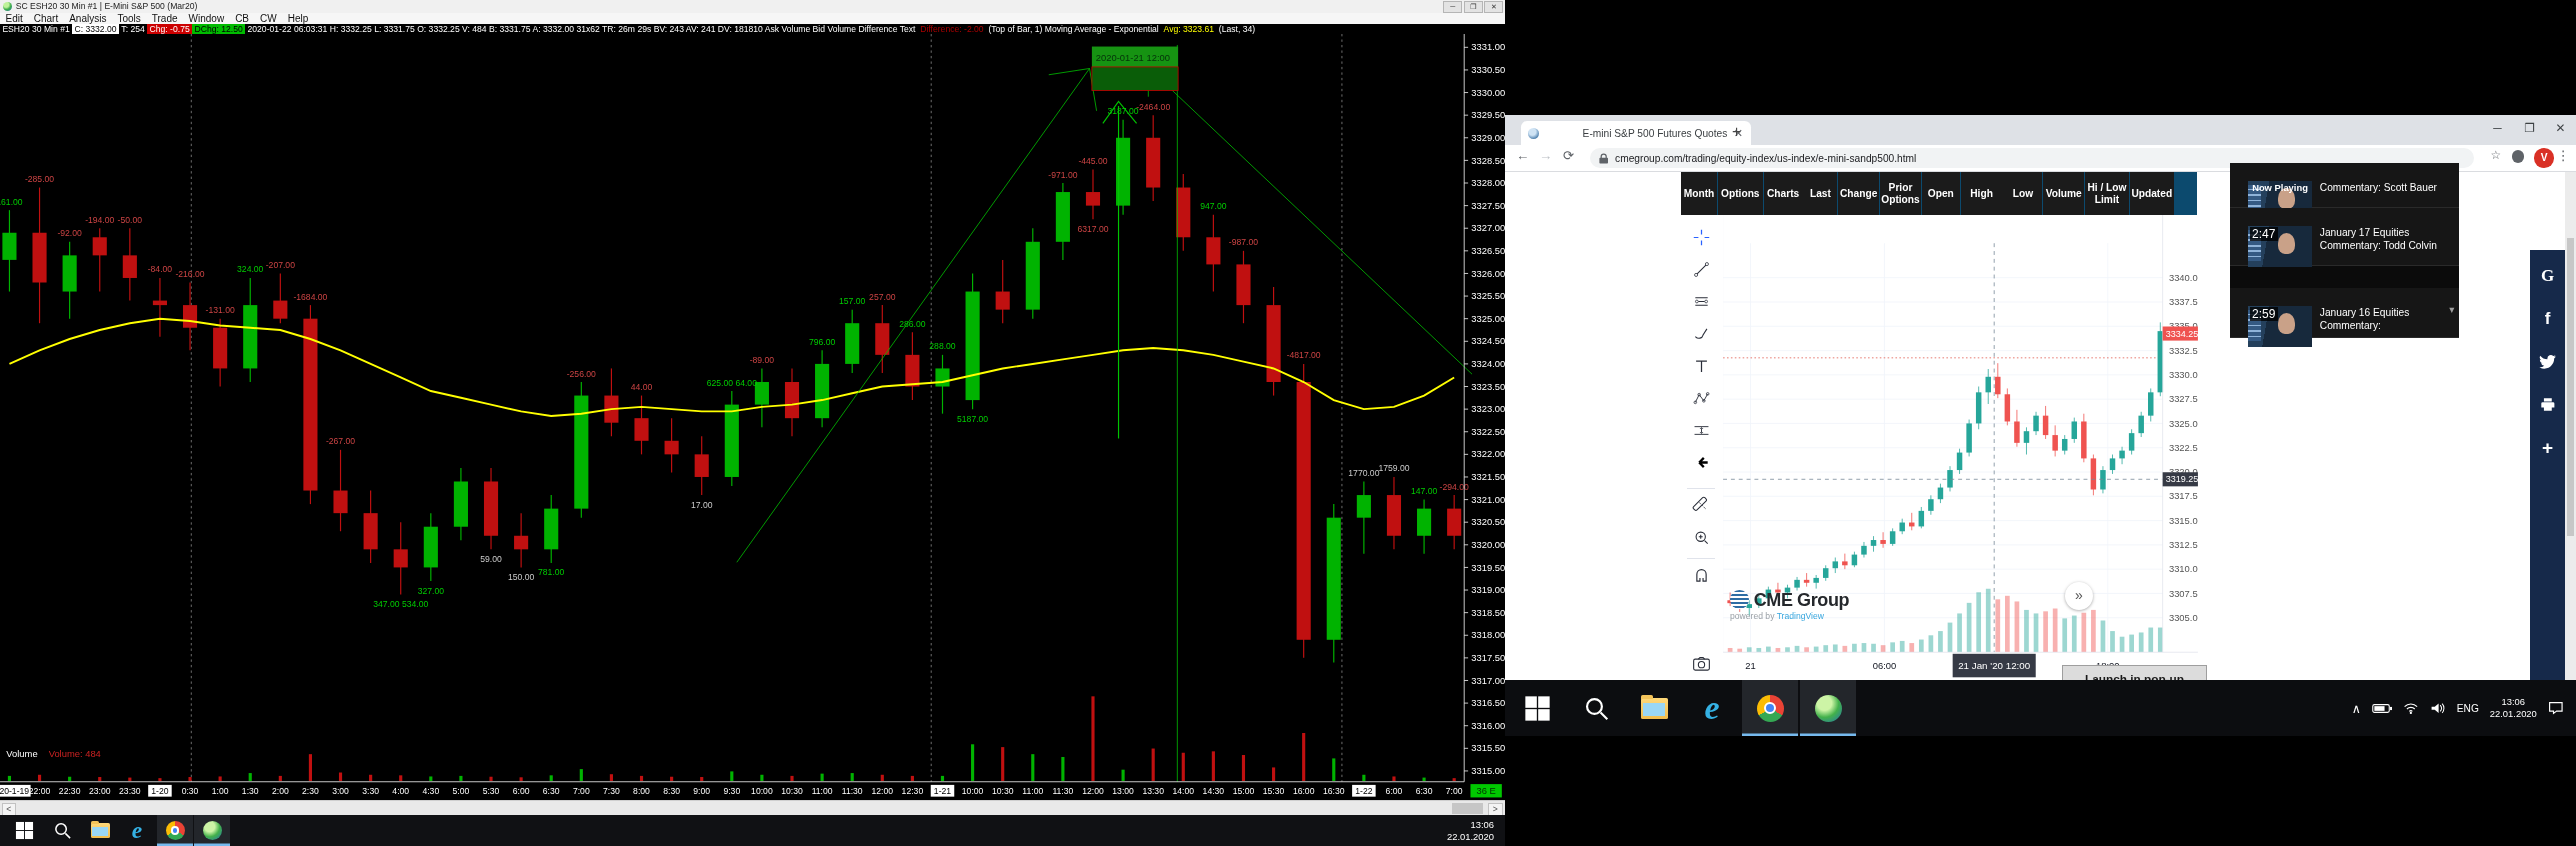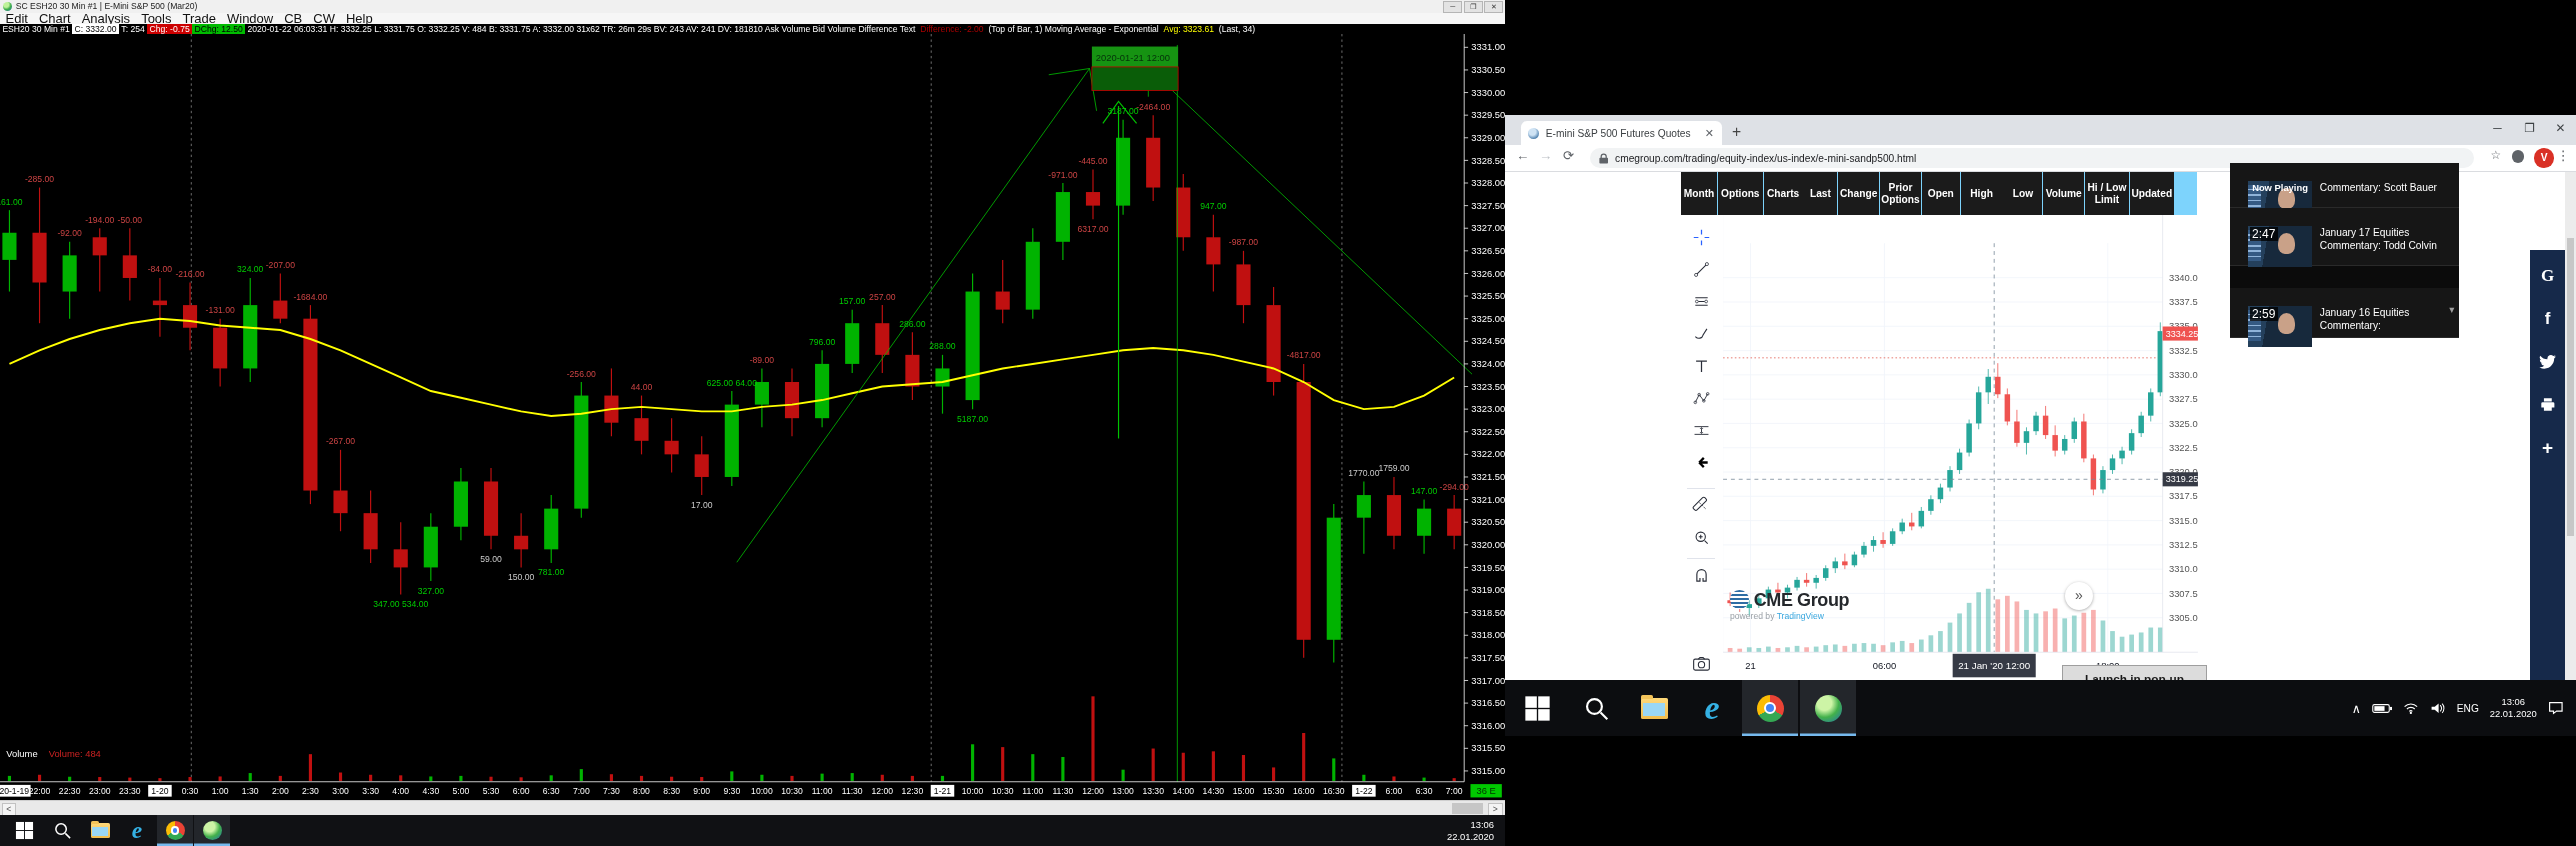--- a/index.html
+++ b/index.html
@@ -8,21 +8,21 @@
   #root{position:relative;width:2576px;height:847px;background:#000;}
 
   
   #left-monitor{left:0;top:0;width:1505px;height:847px;background:#000;}
   .sc-titlebar{left:0;top:0;width:1505px;height:12.5px;background:#f0f0f0;color:#222;font-size:8.6px;line-height:12.5px;}
   .sc-titlebar .t{position:absolute;left:15.7px;top:0;}
   .sc-globe{position:absolute;left:3.1px;top:1.6px;width:9.4px;height:9.4px;border-radius:50%;
     background:radial-gradient(circle at 35% 30%,#bff29b 0 30%,#3fae49 55%,#1c6fae 100%);}
   .winbtns{position:absolute;top:0.8px;right:1.6px;display:flex;gap:1.6px;}
   .winbtn{width:17px;height:10.2px;background:#e3e3e3;border:0.8px solid #b5b5b5;color:#333;font-size:7px;line-height:9.4px;text-align:center;}
-  .sc-menubar{left:0;top:12.5px;width:1505px;height:11px;background:#f6f6f6;color:#111;font-size:13px;line-height:11px;}
+  .sc-menubar{left:0;top:12.5px;width:1505px;height:11px;background:#f6f6f6;color:#111;font-size:10px;line-height:11px;}
   .sc-menubar span{margin:0 5.5px;}
   .sc-status{left:0;top:23.5px;width:1505px;height:11px;background:#000;color:#fff;font-size:8.6px;line-height:11px;white-space:nowrap;}
   .sc-status span{padding:0 2.4px;}
   #sc-chart{left:0;top:34px;width:1505px;height:765px;}
   .sc-hscroll{left:0;top:800px;width:1505px;height:15.7px;background:#e9e9e9;border-top:0.8px solid #cfcfcf;color:#555;font-size:8.6px;}
   .sc-hs-arrow{position:absolute;top:1.6px;width:12.5px;height:11.8px;background:#f4f4f4;border:0.8px solid #c2c2c2;text-align:center;line-height:11px;}
   .sc-hs-thumb{position:absolute;top:1.6px;left:1452px;width:31px;height:11.8px;background:#c6c6c6;}
 
   
   .taskbar{background:#101114;}
@@ -35,35 +35,35 @@
   .chrome-ball:after{content:"";position:absolute;left:27%;top:27%;width:46%;height:46%;background:#4285f4;border:2px solid #fff;border-radius:50%;box-sizing:border-box;}
   .sc-ball{border-radius:50%;background:radial-gradient(circle at 35% 30%,#cdf4a6 0 28%,#43b14b 55%,#1f72b0 100%);}
   .folder-ico{background:linear-gradient(#ffd97a,#f2bd4d);border-radius:1.6px;position:relative;}
   .folder-ico:before{content:"";position:absolute;left:8%;top:28%;width:84%;height:60%;background:#9ad7f5;}
   .folder-ico:after{content:"";position:absolute;left:0;top:-14%;width:45%;height:22%;background:#f4c45a;border-radius:1.6px 1.6px 0 0;}
   .ie-e{color:#35b1e4;font-style:italic;font-weight:bold;font-family:"Liberation Serif",serif;}
 
   
   #right-monitor{left:1505px;top:0;width:1071px;height:847px;background:#000;}
   .tabstrip{left:1505px;top:115px;width:1071px;height:30px;background:#dee1e6;}
-  .tab{position:absolute;left:15.7px;top:6.3px;width:201px;height:23.5px;background:#fff;border-radius:6.3px 6.3px 0 0;display:flex;align-items:center;padding:0 7.8px;box-sizing:border-box;gap:6.3px;}
+  .tab{position:absolute;left:15.7px;top:6.3px;width:230px;height:23.5px;background:#fff;border-radius:6.3px 6.3px 0 0;display:flex;align-items:center;padding:0 7.8px;box-sizing:border-box;gap:6.3px;text-align:right;}
   .tab-title{font-size:10.2px;color:#3c4043;white-space:nowrap;overflow:hidden;flex:1;}
   .tab-fav{width:11px;height:11px;border-radius:50%;background:radial-gradient(circle at 40% 35%,#cfe3f4 0 35%,#5b8ab5 70%,#2c5a86 100%);flex:none;}
   .tab-x{color:#5f6368;font-size:11px;flex:none;}
   .newtab{position:absolute;left:227px;top:9.4px;color:#444;font-size:15.7px;line-height:15.7px;}
   .cwinbtn{position:absolute;top:0px;width:31px;height:27px;color:#3c4043;font-size:11.8px;text-align:center;line-height:27px;}
   .chrometools{left:1505px;top:145px;width:1071px;height:26px;background:#fff;border-bottom:0.8px solid #dadce0;}
   .navbtn{position:absolute;top:3.1px;font-size:13.3px;color:#5f6368;}
   .omnibox{position:absolute;left:85px;top:3.1px;width:884px;height:20.4px;background:#f1f3f4;border-radius:10.2px;display:flex;align-items:center;padding:0 9.4px;box-sizing:border-box;gap:6.3px;}
   .omni-url{font-size:10.2px;color:#202124;white-space:nowrap;}
   .avatar{position:absolute;right:22px;top:3.1px;width:19.6px;height:19.6px;border-radius:50%;background:#d93025;color:#fff;font-size:10.2px;text-align:center;line-height:19.6px;font-weight:bold;}
   .page{left:1505px;top:172px;width:1071px;height:509px;background:#fff;}
 
   
-  #qhdr{position:absolute;left:176px;top:0px;width:516px;height:44px;display:flex;background:#7dd3fc;}
+  #qhdr{position:absolute;left:176px;top:0px;width:516px;height:44px;display:flex;background:#0c4a6e;}
   #qhdr .cell{background:#1b1b1b;color:#fff;font-weight:bold;font-size:10.2px;text-align:center;display:flex;align-items:center;justify-content:center;margin-right:0.8px;line-height:11.8px;}
 
   
   #tv{position:absolute;left:176px;top:43px;width:517px;height:483px;background:#fff;}
   #tv-tools{position:absolute;left:0;top:0;width:42px;height:463px;border-right:0.8px solid #e0e3eb;}
   .tvtool{position:absolute;left:8.6px;width:23.5px;height:23.5px;color:#2a2e39;display:flex;align-items:center;justify-content:center;}
   .tvsep{position:absolute;left:6.3px;width:28px;border-top:0.8px solid #e0e3eb;}
   #tv-top{position:absolute;left:42px;top:3.1px;width:470px;height:25px;font-size:11px;color:#787b86;display:flex;align-items:center;gap:11px;padding-left:11px;}
   #tv-top .on{color:#2962ff;font-weight:bold;}
   #tv-top .sep{width:0.8px;height:17px;background:#e0e3eb;}

